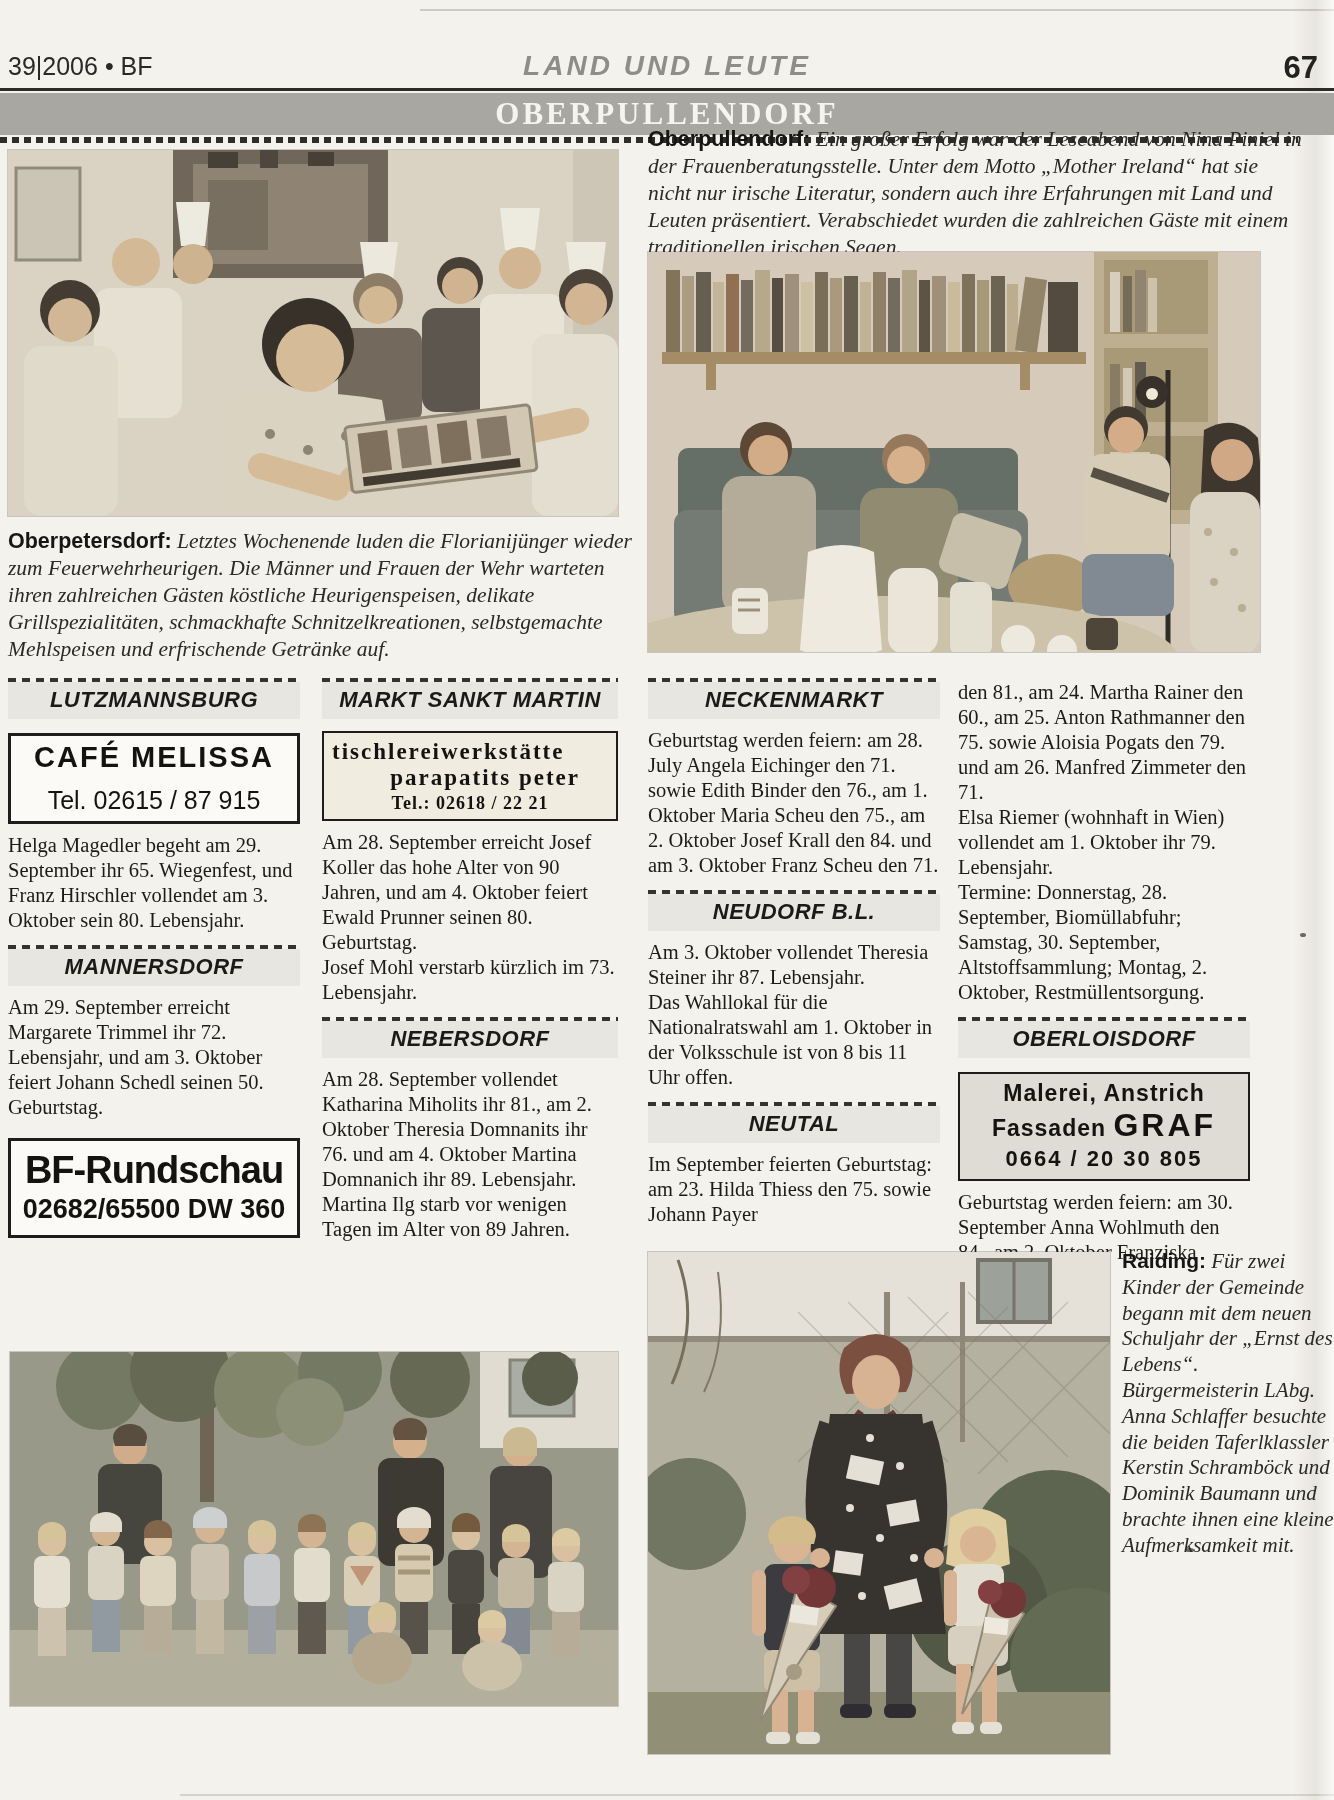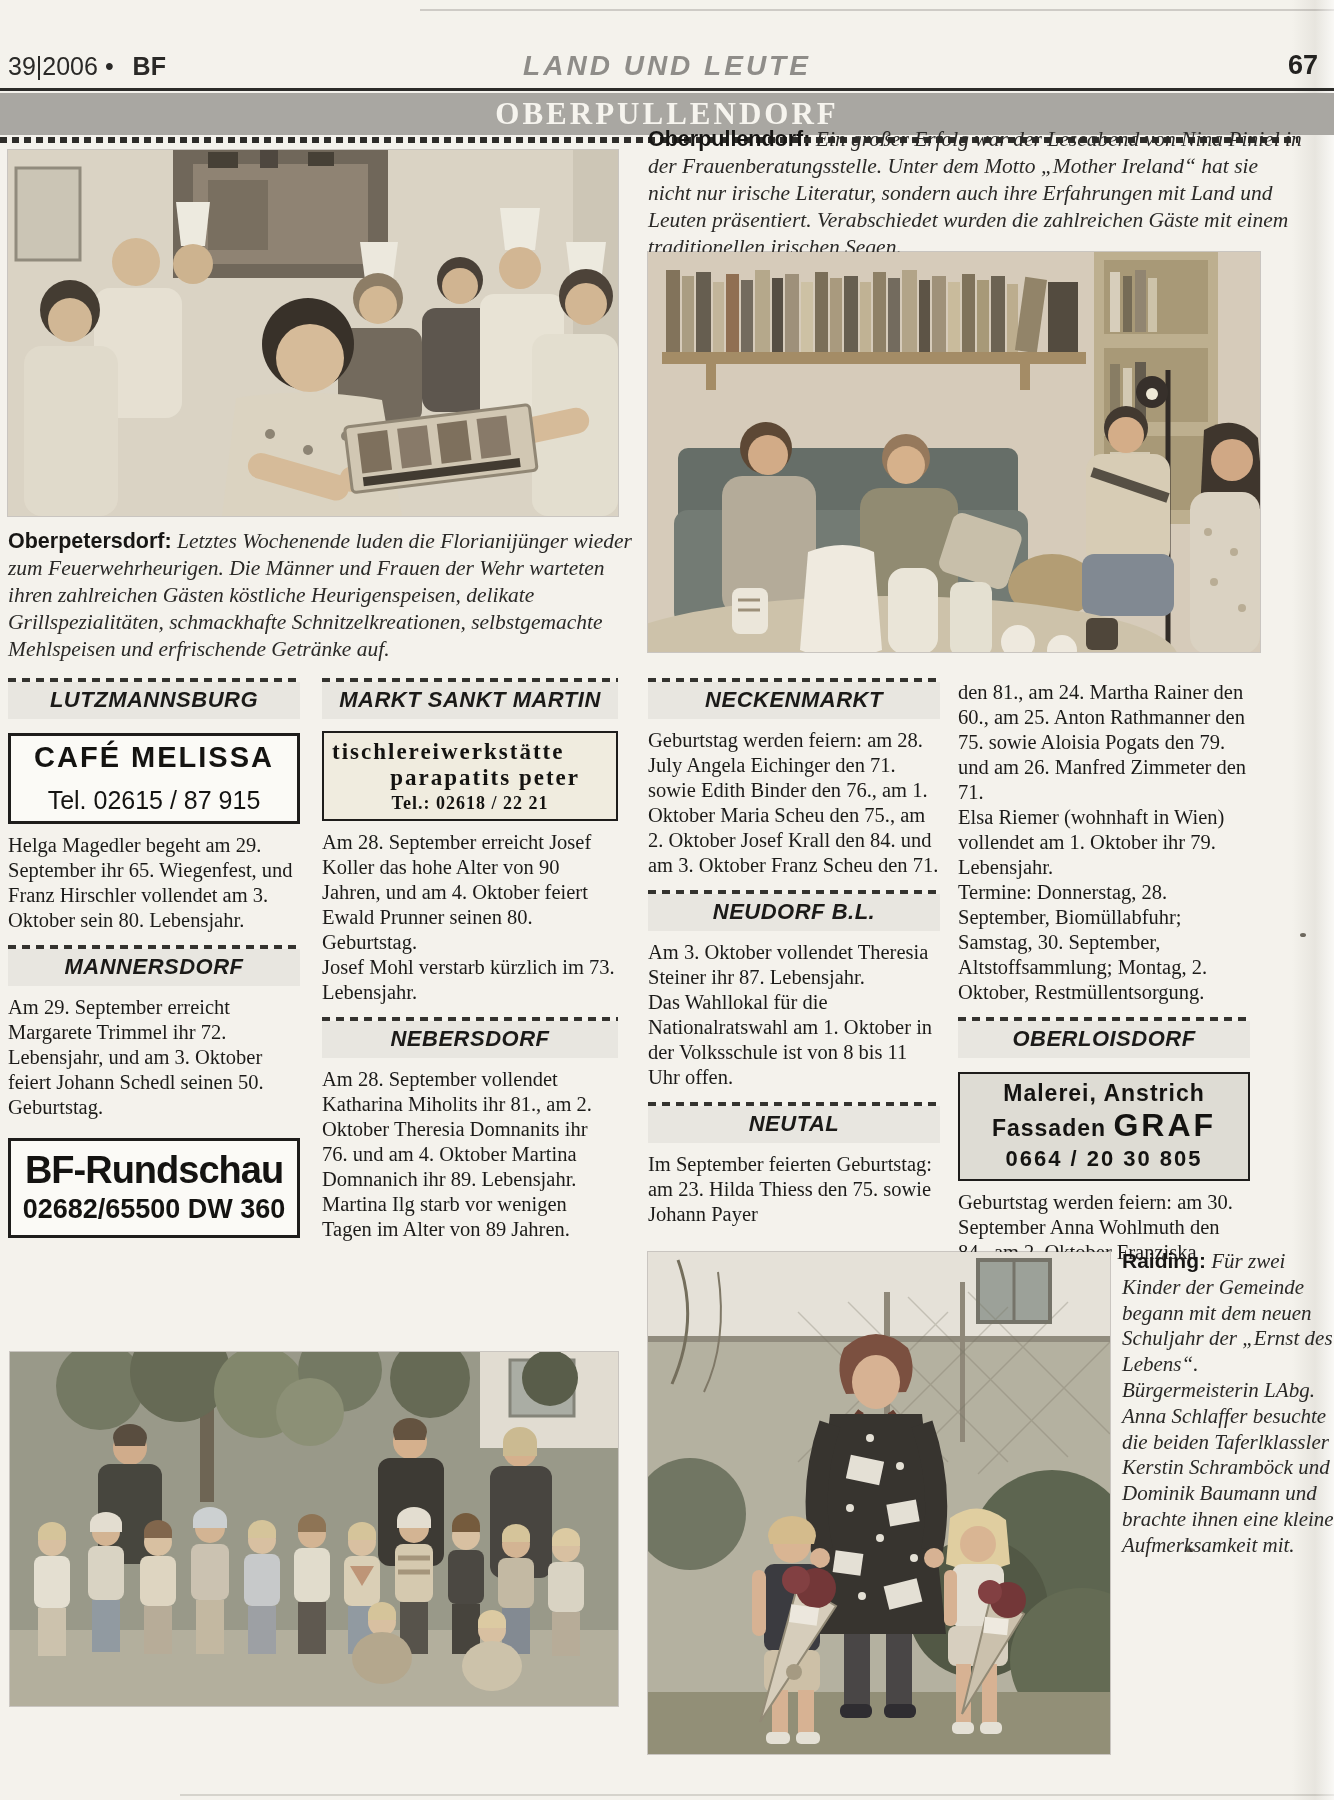--- a/index.html
+++ b/index.html
@@ -9,25 +9,25 @@
     font-family:"Liberation Serif",serif;color:#1c1b19;
   }
   .scan-edge-right{position:absolute;top:0;right:0;width:42px;height:1800px;
     background:linear-gradient(90deg,rgba(0,0,0,0) 0%,rgba(120,115,105,0.10) 55%,rgba(255,255,255,0.5) 100%);pointer-events:none;}
   .scan-line-top{position:absolute;top:9px;left:420px;width:914px;height:2px;background:rgba(90,88,82,.25);}
   .scan-line-bottom{position:absolute;bottom:4px;left:180px;width:1154px;height:2px;background:rgba(90,88,82,.2);}
   .speck{position:absolute;background:#6d685e;border-radius:50%;}
 
   
   .mast-left{position:absolute;left:8px;top:52px;font-family:"Liberation Sans",sans-serif;font-size:25px;color:#2a2927;}
-  .mast-left .brand{font-weight:700;margin-left:12px;}
+  .mast-left .brand{font-weight:400;}
   .mast-center{position:absolute;left:0;top:50px;width:1334px;text-align:center;
     font-family:"Liberation Sans",sans-serif;font-style:italic;font-weight:900;
     font-size:28px;letter-spacing:3px;color:#8f8d89;}
-  .mast-right{position:absolute;right:16px;top:50px;font-family:"Liberation Sans",sans-serif;font-weight:900;font-size:27px;color:#232220;}
+  .mast-right{position:absolute;right:16px;top:50px;font-family:"Liberation Sans",sans-serif;font-weight:900;font-size:31px;color:#232220;}
   .mast-rule{position:absolute;left:0;top:88px;width:1334px;height:3px;background:#2c2b29;}
   .banner{position:absolute;left:0;top:93px;width:1334px;height:42px;background:#a9a7a2;
     text-align:center;color:#f6f4ee;font-family:"Liberation Serif",serif;font-weight:700;
     font-size:31px;letter-spacing:3px;line-height:42px;}
   .banner-dash{position:absolute;left:0;top:137px;width:1298px;height:6px;
     background:repeating-linear-gradient(90deg,#2e2d2a 0 7px,rgba(0,0,0,0) 7px 12px);}
 
   
   .photo{position:absolute;overflow:hidden;background:#cfc9bb;box-shadow:0 0 0 1px rgba(70,65,58,.25);}
   .photo svg{display:block;width:100%;height:100%;}

